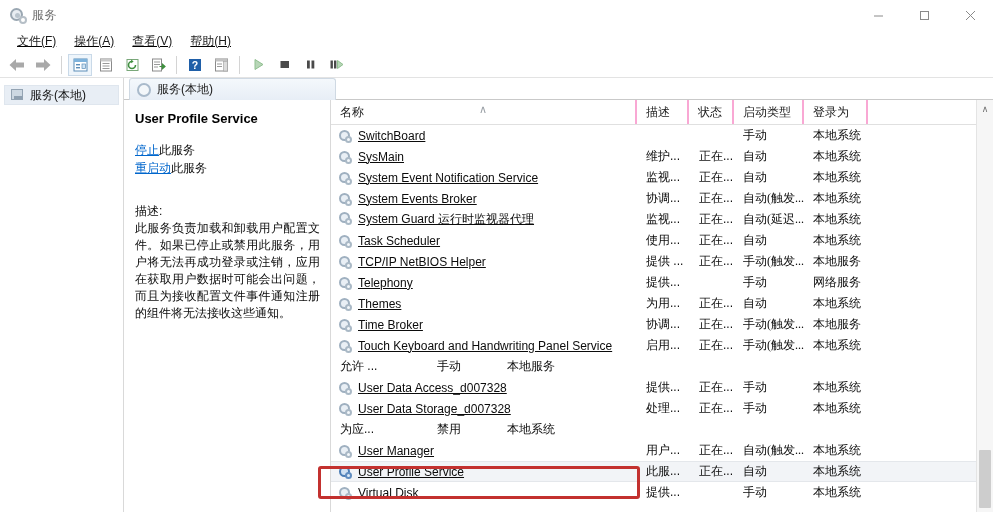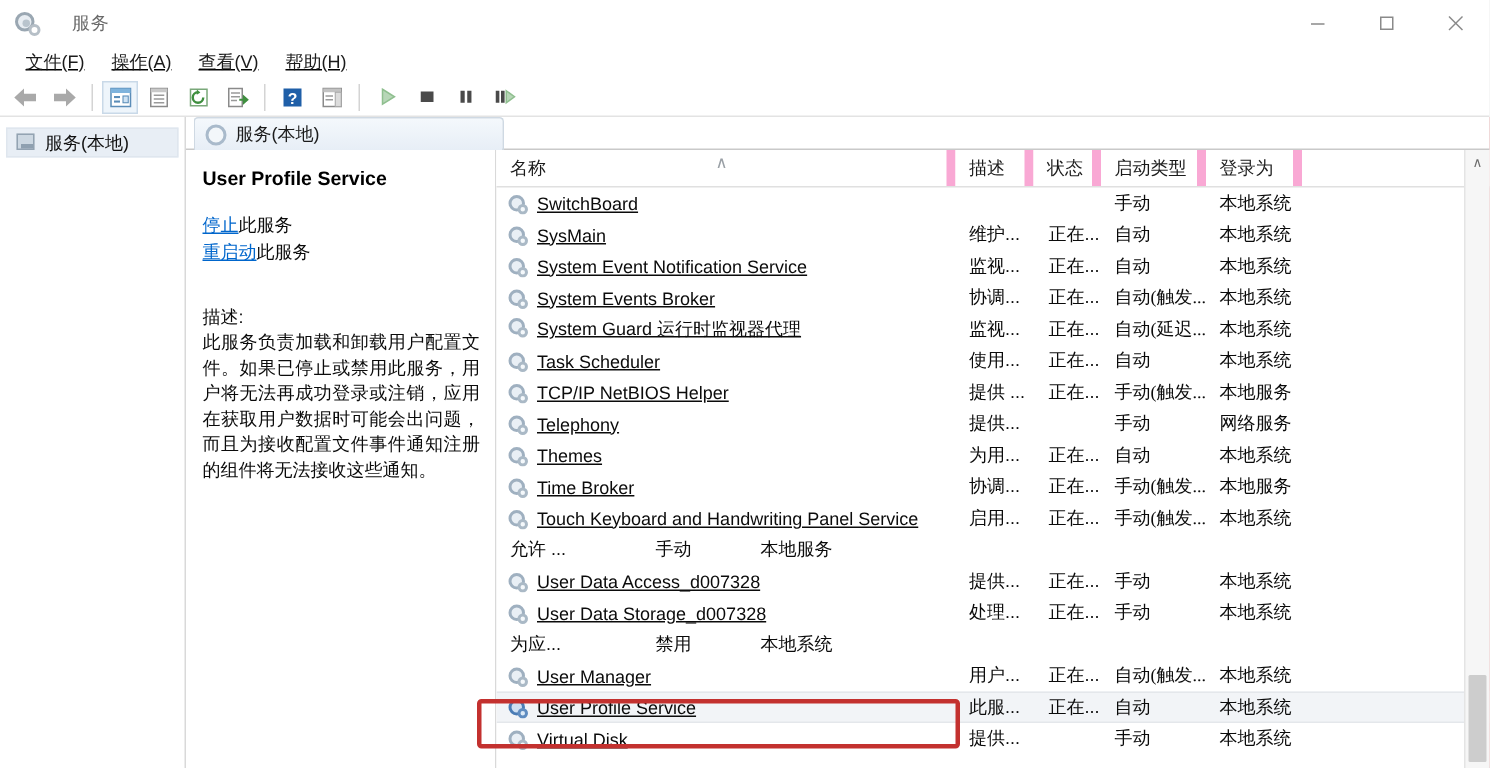--- a/index.html
+++ b/index.html
@@ -17,21 +17,21 @@
     background: #ffffff;
     border: 1px solid #d0d0d0;
     border-top: none; border-left: none;
   }
 
   
   .titlebar {
     position: absolute; left: 0; top: 0;
     width: 993px; height: 30px;
     background: #ffffff;
-    display: flex; align-items: center; gap: 16px;
+    display: flex; align-items: center;
   }
   .title-icon {
     margin-left: 9px; margin-right: 7px;
     width: 16px; height: 16px;
     position: relative; flex: 0 0 auto;
   }
   .cog {
     position: absolute; left: 1px; top: 1px;
     width: 13px; height: 13px; border-radius: 50%;
     border: 2px solid #9aa7b2;
@@ -208,21 +208,21 @@
     display: flex; align-items: stretch;
     background: #ffffff;
     border-bottom: 1px solid #e0e0e0;
     position: relative;
   }
   .col {
     position: relative;
     display: flex; align-items: center;
     font-size: 12px; color: #1b1b1b;
     padding-left: 9px;
-    border-right: 6px solid #f9a8d4;
+    border-right: 2px solid #f9a8d4;
     background: #ffffff;
   }
   .col .sort-chev {
     position: absolute; left: 50%; top: 4px;
     transform: translateX(-50%);
     color: #9aa0a6; font-size: 11px; line-height: 1;
   }
   .col-name   { width: 306px; flex: 0 0 306px; }
   .col-desc   { width: 52px;  flex: 0 0 52px;  }
   .col-state  { width: 45px;  flex: 0 0 45px;  }

